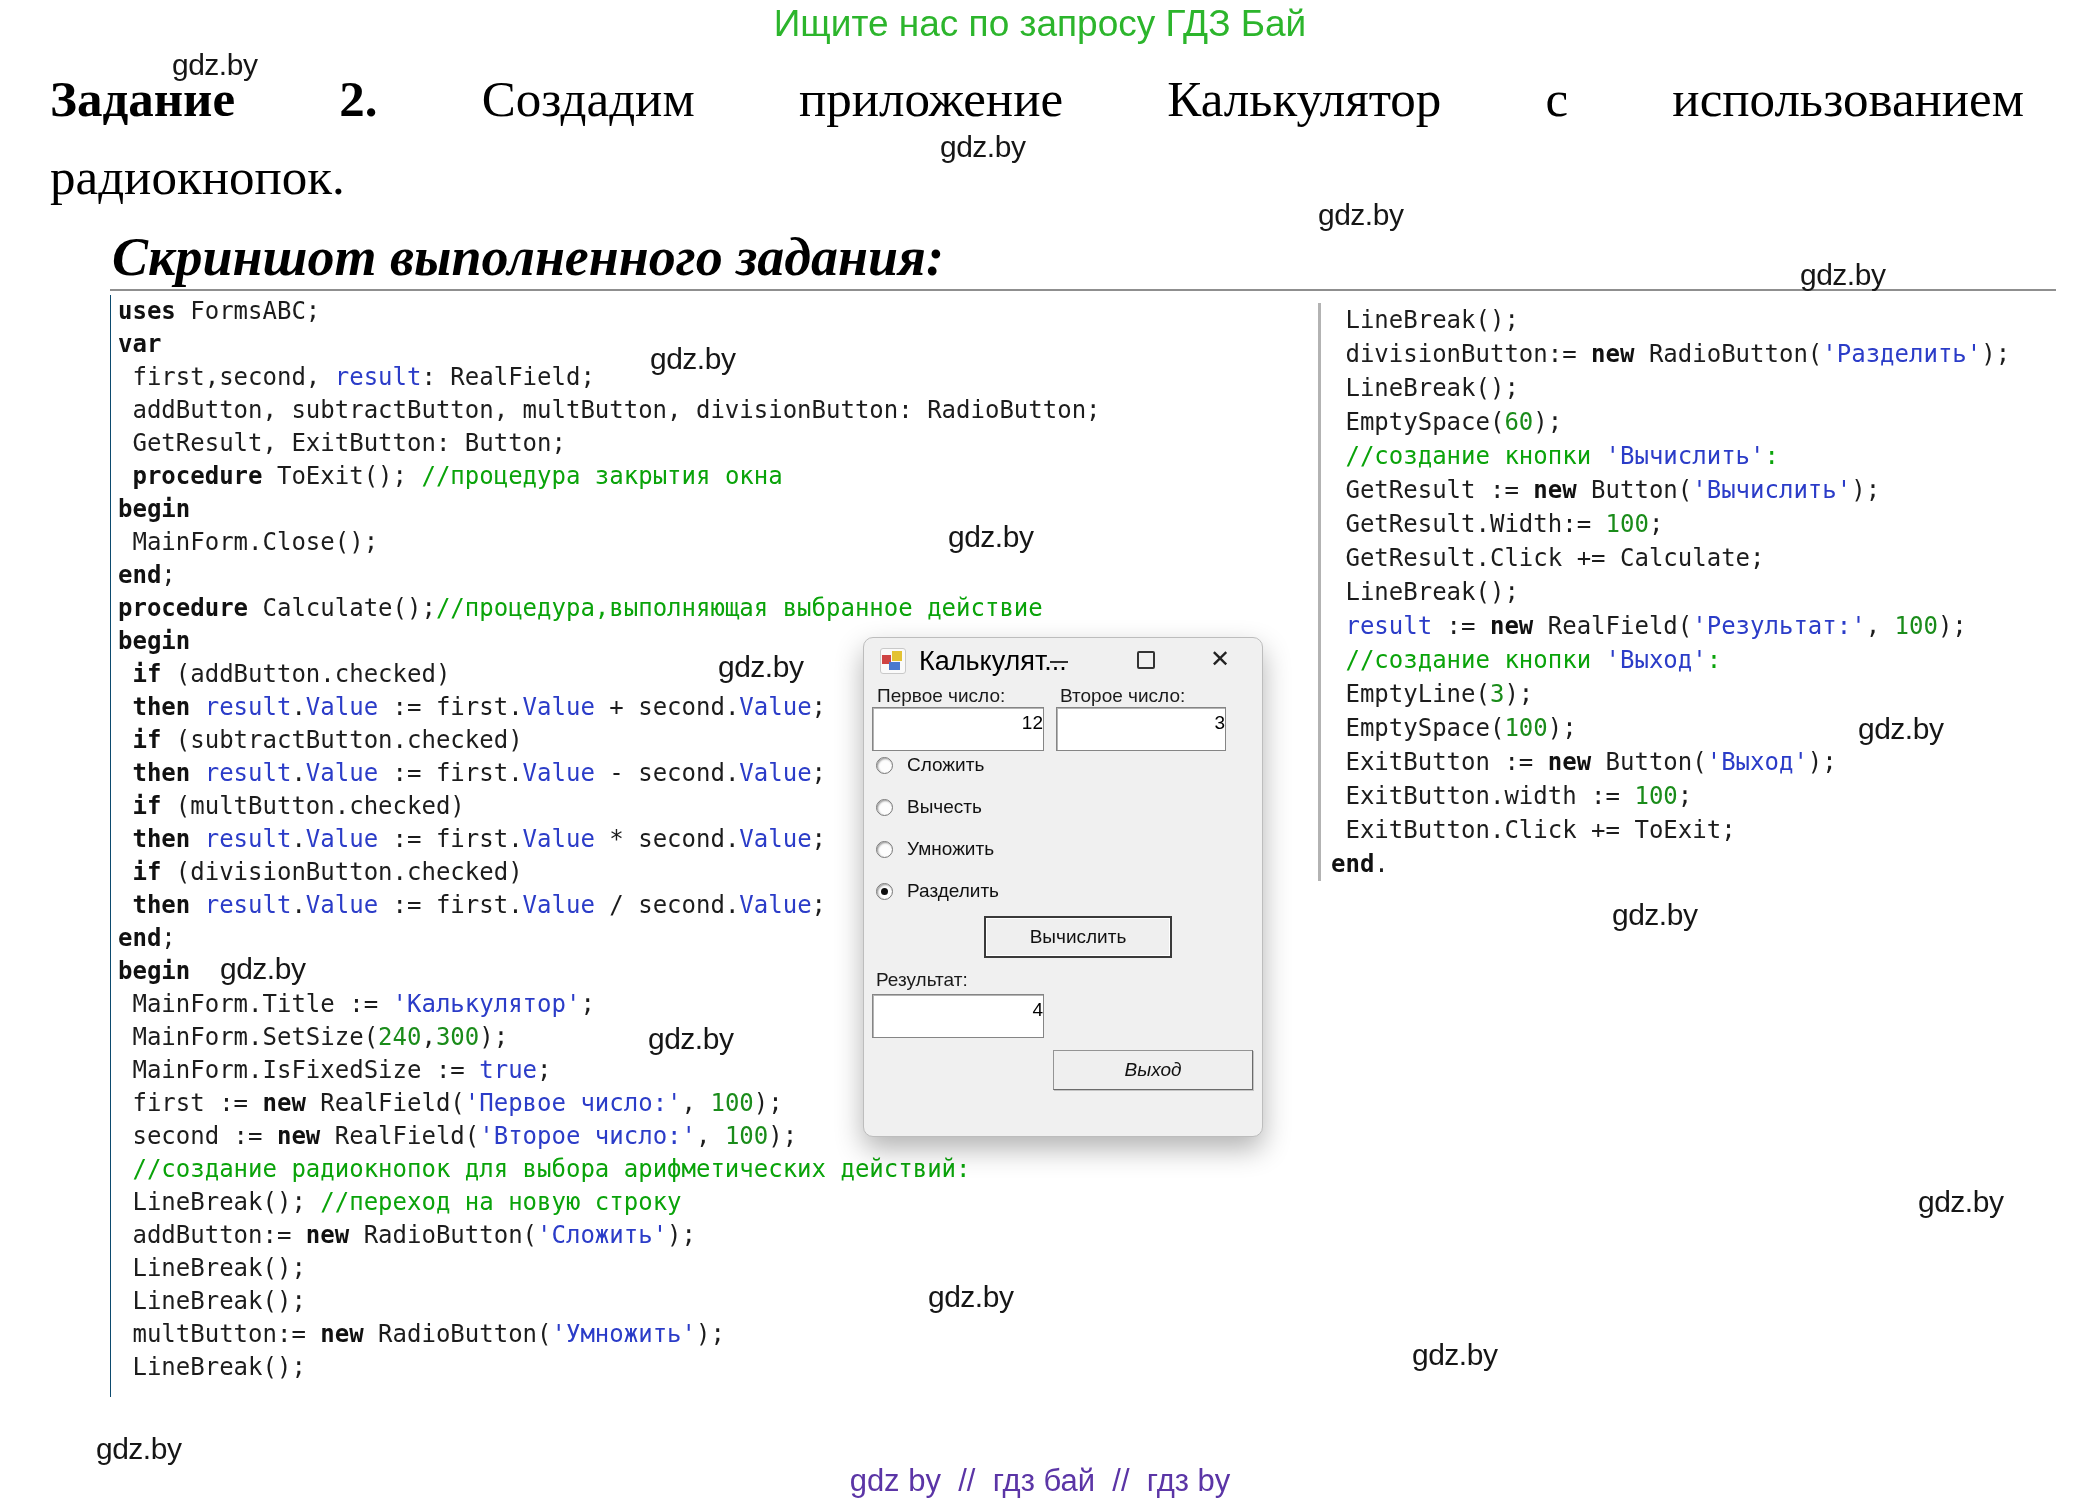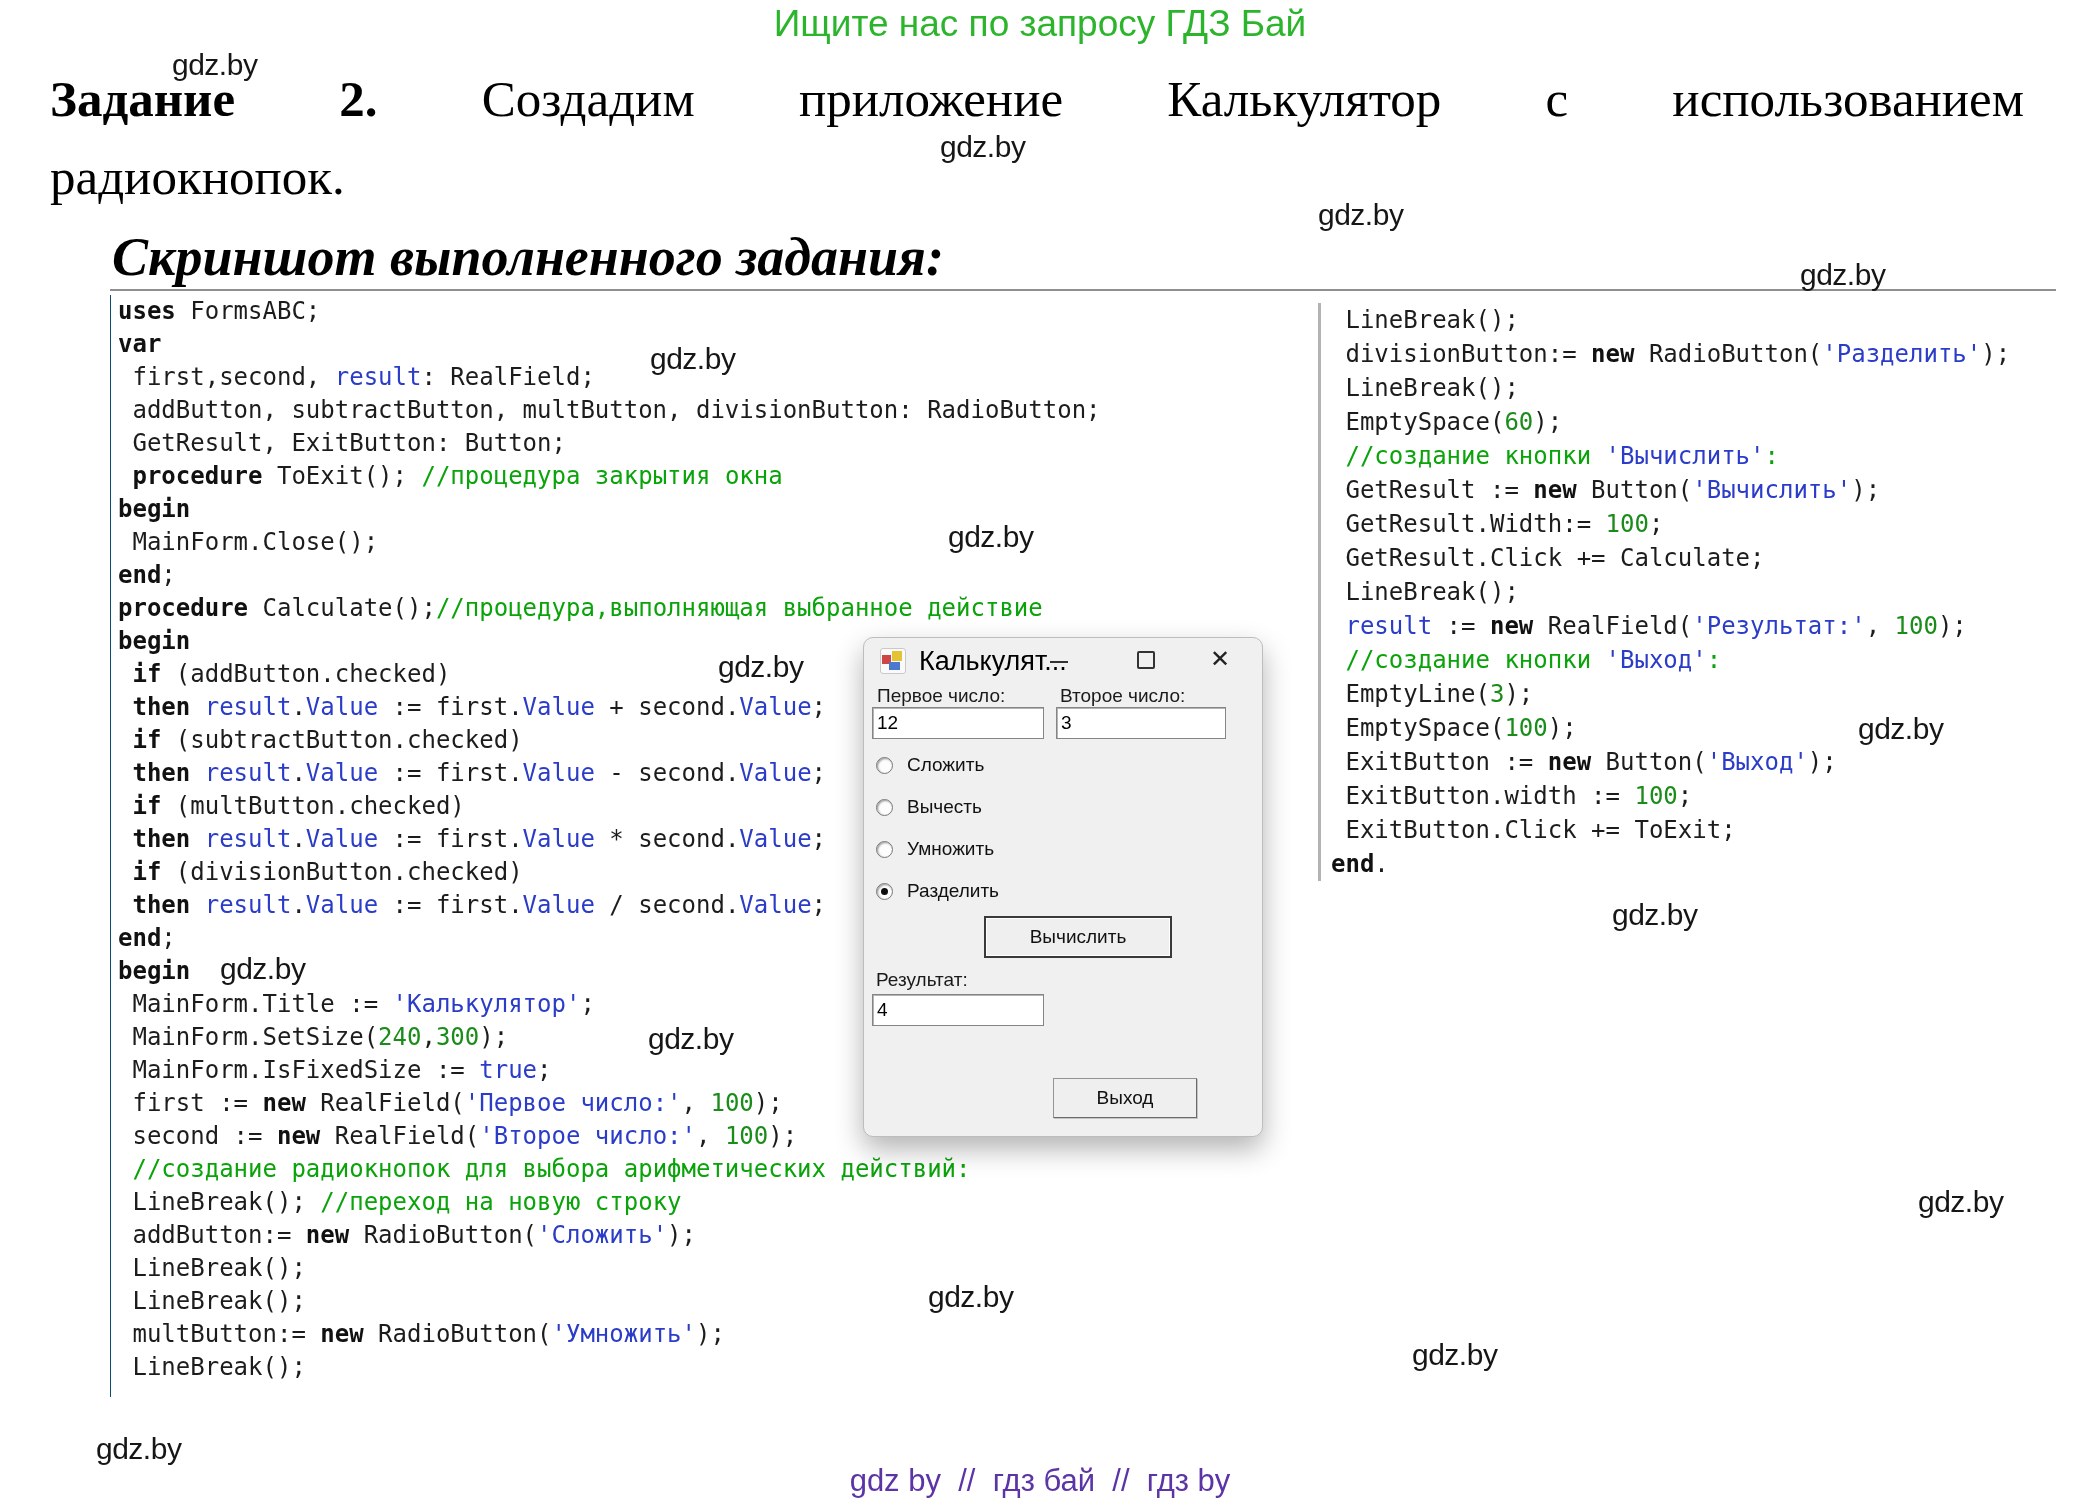--- a/index.html
+++ b/index.html
@@ -51,34 +51,34 @@
   .ctrl-min { position:absolute; left:186px; top:23px; width:18px; height:2px; background:#333; }
   .ctrl-max { position:absolute; left:273px; top:13px; width:14px; height:14px;
               border:2px solid #333; border-radius:2px; }
   .ctrl-close { position:absolute; left:346px; top:7px; font-size:24px; color:#222;
                 font-family:"DejaVu Sans", sans-serif; }
 
   .flabel { position:absolute; font-size:19px; color:#1a1a1a; white-space:nowrap; }
   .tbox { position:absolute; height:30px; background:#fff; border:1px solid #858585;
           box-shadow:inset 1px 1px 0 rgba(40,40,40,0.35);
           font-family:"Liberation Sans", sans-serif; font-size:19px; color:#000;
-          padding:0 0 0 4px; outline:none; }
+          padding:0 0 12px 4px; outline:none;text-align:right; }
   .radio { position:absolute; left:12px; display:flex; align-items:center; height:20px; }
   .rc { width:17px; height:17px; border-radius:50%; background:#fdfdfd; border:1px solid #787878;
         box-shadow:inset 1px 1px 2px rgba(0,0,0,0.40); position:relative; box-sizing:border-box; }
   .rc.on::after { content:""; position:absolute; left:4px; top:4px; width:7px; height:7px;
                   border-radius:50%; background:#0d0d0d; }
   .rlabel { font-size:19px; color:#111; margin-left:14px; }
   .btn { position:absolute; display:flex; align-items:center; justify-content:center;
          font-size:19px; color:#111; background:#efefef; box-sizing:border-box; }
   #btn-calc { left:120px; top:278px; width:188px; height:42px;
               border:2px solid #3a3a3a; box-shadow:inset 0 0 0 1px #ffffff; }
-  #btn-exit { left:189px; top:440px; width:144px; height:40px;
+  #btn-exit { left:189px; top:412px; width:200px; height:40px;
               border:1px solid #949494; border-right-color:#6b6b6b; border-bottom-color:#6b6b6b;
-              box-shadow:1px 1px 0 rgba(0,0,0,0.18); }
+              box-shadow:1px 1px 0 rgba(0,0,0,0.18);font-style:italic; }
 
   #footer { position:absolute; left:0; top:1463px; width:2080px; text-align:center;
             font-size:31px; color:var(--foot); white-space:pre; }
 </style>
 </head>
 <body style="--str: #2b3cc8; --num: #1a8c1a; --com: #0aa30a; --promo: #2cb52c; --foot: #5b35a6;">
 
 <div id="promo">Ищите нас по запросу ГДЗ Бай</div>
 
 <div id="title">

